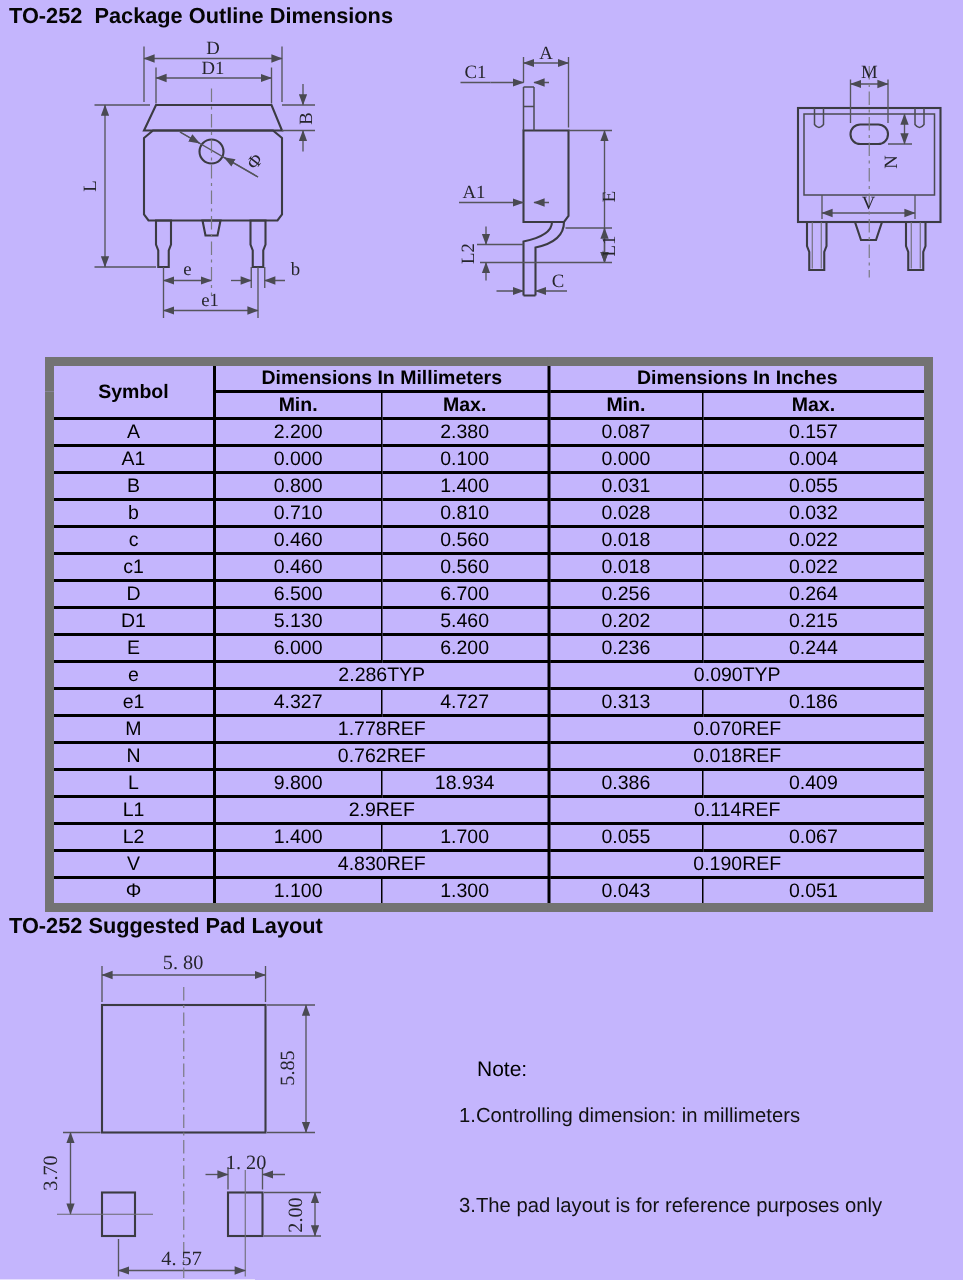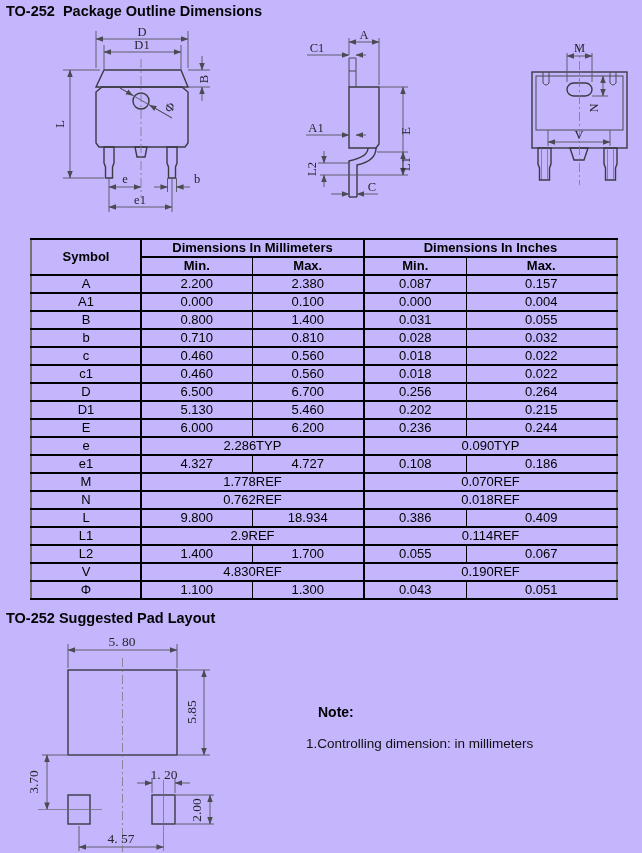--- a/index.html
+++ b/index.html
@@ -2,37 +2,37 @@
 <html><head>
 <meta charset="utf-8">
 <style>
   html,body{margin:0;padding:0;background:#fff;}
   #page{position:relative;width:642px;height:853px;background:#c4b5fd;overflow:hidden;
         font-family:"Liberation Sans",sans-serif;color:#000;}
   .sec-title{position:absolute;font-weight:bold;font-size:14.5px;white-space:pre;color:#050505;}
   
   .dims-table{position:absolute;left:30px;top:238px;width:586px;border-collapse:collapse;
               table-layout:fixed;font-size:13px;color:#000;}
-  .dims-table{border:2px solid #737373;}
+  .dims-table{border:6px solid #737373;}
   .dims-table th,.dims-table td{border:1px solid #000;border-top-width:2px;border-bottom-width:2px;
               padding:0;height:16px;line-height:16px;text-align:center;font-weight:normal;
               overflow:hidden;white-space:nowrap;}
   .dims-table th{font-weight:bold;}
   .b-r2{border-right-width:2px !important;}
   
   svg{position:absolute;}
   .ol{stroke:#3b3b42;stroke-width:1.4;fill:none;stroke-linejoin:miter;}
   .ol2{stroke:#4a4a52;stroke-width:1;fill:none;}
   .dl{stroke:#55555c;stroke-width:0.9;fill:none;}
   .thin{stroke:#6a6a70;stroke-width:0.7;fill:none;}
   .cl{stroke:#7a7a82;stroke-width:0.8;fill:none;stroke-dasharray:9 3 2 3;}
   text.dim{font-family:"Liberation Serif",serif;font-size:12.5px;fill:#26262c;}
   text.dimbig{font-family:"Liberation Serif",serif;font-size:13.5px;fill:#26262c;}
   
-  .note-title{position:absolute;left:318px;top:704px;font-weight:bold;font-size:14px;text-align:center;}
+  .note-title{position:absolute;left:318px;top:704px;font-weight:normal;font-size:14px;text-align:center;}
   .note-item{position:absolute;left:306px;font-size:13.5px;color:#111;}
 </style>
 </head>
 <body>
 
 <div id="page">
 
   <div class="sec-title" style="left:6px;top:3px;">TO-252  Package Outline Dimensions</div>
 
   <svg style="left:50px;top:25px;" width="175" height="205" viewBox="0 0 175 205">
@@ -255,21 +255,21 @@
         </tr>
         <tr>
           <td class="b-r2">e</td>
           <td colspan="2" class="b-r2">2.286TYP</td>
           <td colspan="2">0.090TYP</td>
         </tr>
         <tr>
           <td class="b-r2">e1</td>
           <td>4.327</td>
           <td class="b-r2">4.727</td>
-          <td>0.108</td>
+          <td>0.313</td>
           <td>0.186</td>
         </tr>
         <tr>
           <td class="b-r2">M</td>
           <td colspan="2" class="b-r2">1.778REF</td>
           <td colspan="2">0.070REF</td>
         </tr>
         <tr>
           <td class="b-r2">N</td>
           <td colspan="2" class="b-r2">0.762REF</td>
@@ -347,14 +347,15 @@
     <text class="dimbig" x="104" y="16" text-anchor="middle">5. 80</text>
     <text class="dimbig" x="178" y="82" text-anchor="middle" transform="rotate(-90 178 82)">5.85</text>
     <text class="dimbig" x="20" y="152" text-anchor="middle" transform="rotate(-90 20 152)">3.70</text>
     <text class="dimbig" x="146" y="149" text-anchor="middle">1. 20</text>
     <text class="dimbig" x="183" y="180" text-anchor="middle" transform="rotate(-90 183 180)">2.00</text>
     <text class="dimbig" x="103" y="213" text-anchor="middle">4. 57</text>
   </svg>
 
   <div class="note-title">Note:</div>
   <div class="note-item" style="top:736px;">1.Controlling dimension: in millimeters</div>
+  <div class="note-item" style="top:796px;">3.The pad layout is for reference purposes only</div>
 
 </div>
 
 </body></html>

